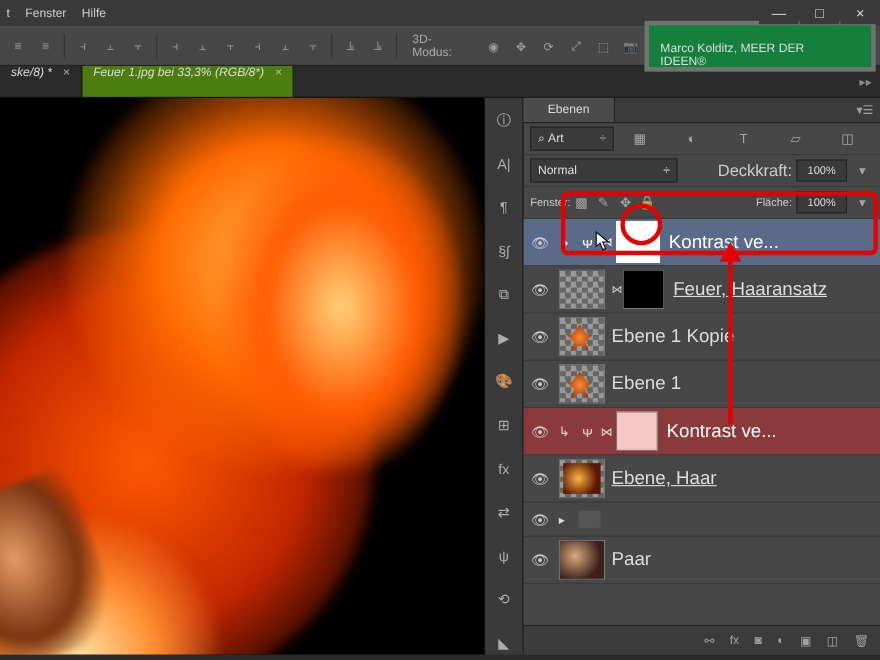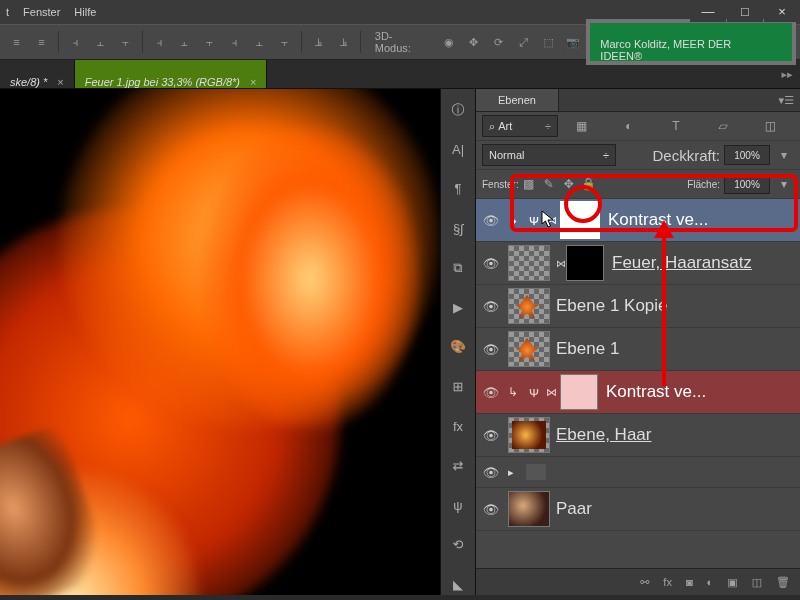--- a/index.html
+++ b/index.html
@@ -5,21 +5,21 @@
   html,body{margin:0;padding:0;background:#2a2a2a;font-family:Tahoma,Arial,sans-serif;font-size:11px;color:#ccc;overflow:hidden;width:800px;height:600px}
   .win-ctrl{position:absolute;top:0;right:0;display:flex}
   .win-ctrl div{width:36px;height:22px;display:flex;align-items:center;justify-content:center;background:#3a3a3a;margin-left:1px;color:#ddd;font-size:13px}
   .menubar{display:flex;align-items:center;height:24px;background:#3a3a3a;padding:0 6px;gap:14px;color:#ccc}
   .toolbar{display:flex;align-items:center;height:34px;background:#474747;border-top:1px solid #555;border-bottom:1px solid #222;padding:0 4px}
   .tbtn{width:22px;height:22px;display:flex;align-items:center;justify-content:center;margin:0 2px;opacity:.45;color:#fff}
   .tsep{width:1px;height:22px;background:#333;margin:0 4px}
   .tlabel{margin:0 10px;color:#aaa}
   .profile{margin-left:auto;height:22px;background:#15803d;border:4px solid #737373;display:flex;align-items:center;padding:16px 24px 0 10px;color:#ddd}
   .tabbar{display:flex;align-items:center;height:28px;background:#2b2b2b;border-bottom:1px solid #111}
-  .ftab{height:28px;display:flex;align-items:flex-end;padding:0 10px;border-right:1px solid #111;font-style:italic;color:#ddd}
+  .ftab{height:28px;display:flex;align-items:flex-start;padding:0 10px;border-right:1px solid #111;font-style:italic;color:#ddd}
   .ftab.active{background:#4d7c0f}
   .ftab .x{margin-left:10px;font-style:normal;opacity:.7}
   .collapse{margin-left:auto;width:26px;height:18px;display:flex;align-items:center;justify-content:center;opacity:.6}
   .workspace{display:flex;height:506px}
   .canvas{width:440px;height:506px;background:#000;position:relative;overflow:hidden}
   .gutter{width:34px;background:#3a3a3a;border-left:1px solid #111;display:flex;flex-direction:column;align-items:center;padding-top:10px;gap:18px}
   .gutter div{width:22px;height:22px;display:flex;align-items:center;justify-content:center;opacity:.7;color:#ddd;font-size:13px}
   .panels{flex:1;background:#474747;border-left:1px solid #111;display:flex;flex-direction:column}
   .ph{height:22px;display:flex;align-items:center;background:#3b3b3b;border-bottom:1px solid #222}
   .tab{background:#4b4b4b;height:22px;display:flex;align-items:center;padding:0 22px;border-right:1px solid #222;color:#ddd;font-size:11px}

